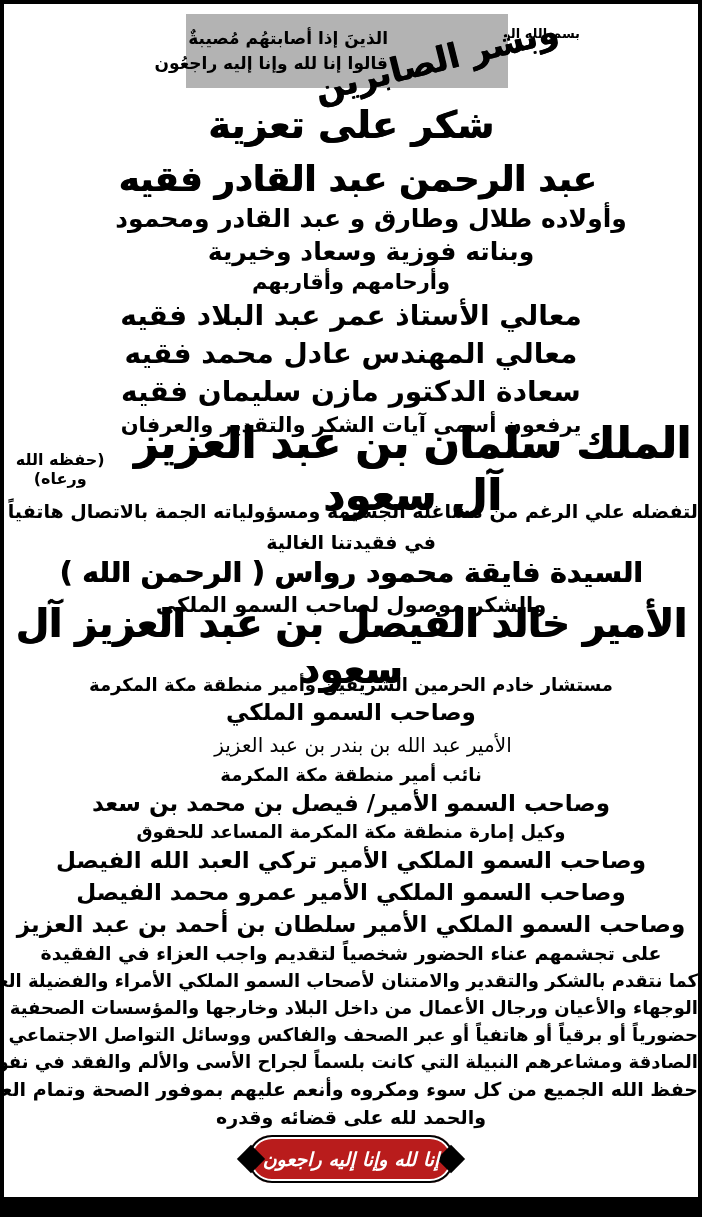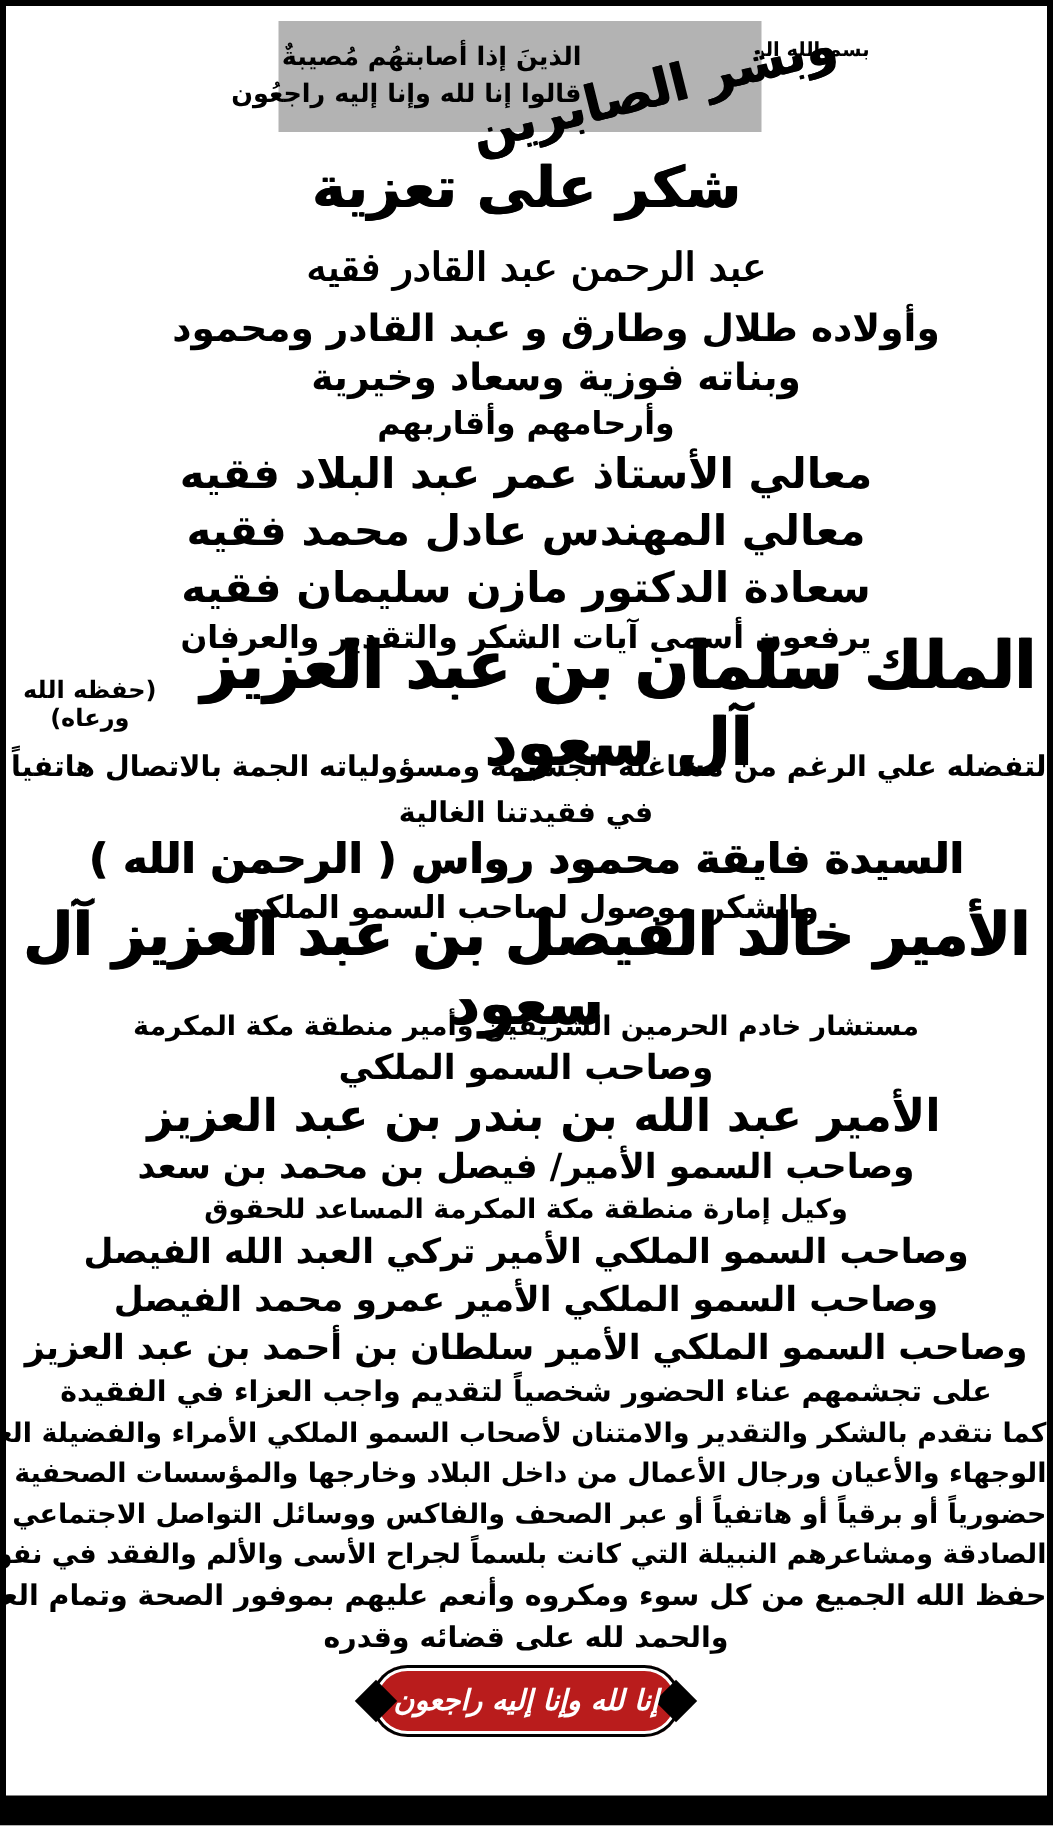--- a/index.html
+++ b/index.html
@@ -53,21 +53,21 @@
   .callig { font-weight: bold; text-shadow: 0.7px 0 #000; }
 
   .title-callig {
     height: 62px; margin-top: 4px;
     display: flex; align-items: center; justify-content: center;
     font-size: 38px; font-weight: bold;
     letter-spacing: 4px;
     text-shadow: 0.8px 0 #000;
   }
 
-  .name-main   { font-size: 27px; font-weight: normal; line-height: 46px; text-shadow: 1px 0 #000; padding-left: 13px; }
+  .name-main   { font-size: 35px; font-weight: bold; line-height: 46px; text-shadow: 1px 0 #000; padding-left: 13px; }
   .fam-line    { font-size: 25px; font-weight: bold; line-height: 33px; padding-left: 40px; }
   .relatives   { font-size: 21px; font-weight: bold; line-height: 29px; }
   .dignitary   { font-size: 28px; font-weight: bold; line-height: 38px; }
   .intro-sm    { font-size: 21px; font-weight: bold; line-height: 29px; }
   .intro-md    { font-size: 23px; font-weight: bold; line-height: 31px; }
 
   .king-row {
     height: 58px;
     display: flex; align-items: center; justify-content: center; gap: 10px;
   }
@@ -78,21 +78,21 @@
   .deceased-intro { font-size: 19px; font-weight: bold; line-height: 26px; margin-top: 4px; }
   .deceased-name  { font-size: 28px; font-weight: bold; line-height: 36px; text-shadow: 0.8px 0 #000; }
 
   .khalid-row {
     height: 52px;
     display: flex; align-items: center; justify-content: center;
   }
   .khalid-name { font-size: 38px; font-weight: bold; text-shadow: 1.2px 0 #000; transform: scaleY(1.05); }
 
   .title-sm    { font-size: 18px; font-weight: bold; line-height: 25px; }
-  .prince-lg   { font-size: 30px; font-weight: bold; line-height: 34px; padding-left: 24px; }
+  .prince-lg   { font-size: 20px; font-weight: normal; line-height: 34px; padding-left: 24px; }
   .prince-md   { font-size: 23px; font-weight: bold; line-height: 32px; }
 
   .para-line   { font-size: 18px; font-weight: bold; line-height: 27px; }
   .prayer      { font-size: 19px; font-weight: bold; line-height: 28px; }
 
   
   .badge-wrap { margin-top: 4px; display: flex; justify-content: center; }
   .badge {
     position: relative;
     width: 206px; height: 48px;
@@ -152,20 +152,21 @@
 
   <div class="line intro-sm">والشكر موصول لصاحب السمو الملكي</div>
 
   <div class="khalid-row">
     <span class="khalid-name callig">الأمير خالد الفيصل بن عبد العزيز آل سعود</span>
   </div>
   <div class="line title-sm">مستشار خادم الحرمين الشريفين وأمير منطقة مكة المكرمة</div>
 
   <div class="line intro-md">وصاحب السمو الملكي</div>
   <div class="line prince-lg">الأمير عبد الله بن بندر بن عبد العزيز</div>
+  <div class="line title-sm">نائب أمير منطقة مكة المكرمة</div>
 
   <div class="line prince-md">وصاحب السمو الأمير/ فيصل بن محمد بن سعد</div>
   <div class="line title-sm">وكيل إمارة منطقة مكة المكرمة المساعد للحقوق</div>
 
   <div class="line prince-md">وصاحب السمو الملكي الأمير تركي العبد الله الفيصل</div>
   <div class="line prince-md">وصاحب السمو الملكي الأمير عمرو محمد الفيصل</div>
   <div class="line prince-md">وصاحب السمو الملكي الأمير سلطان بن أحمد بن عبد العزيز</div>
 
   <div class="line reason">على تجشمهم عناء الحضور شخصياً لتقديم واجب العزاء في الفقيدة</div>
 

